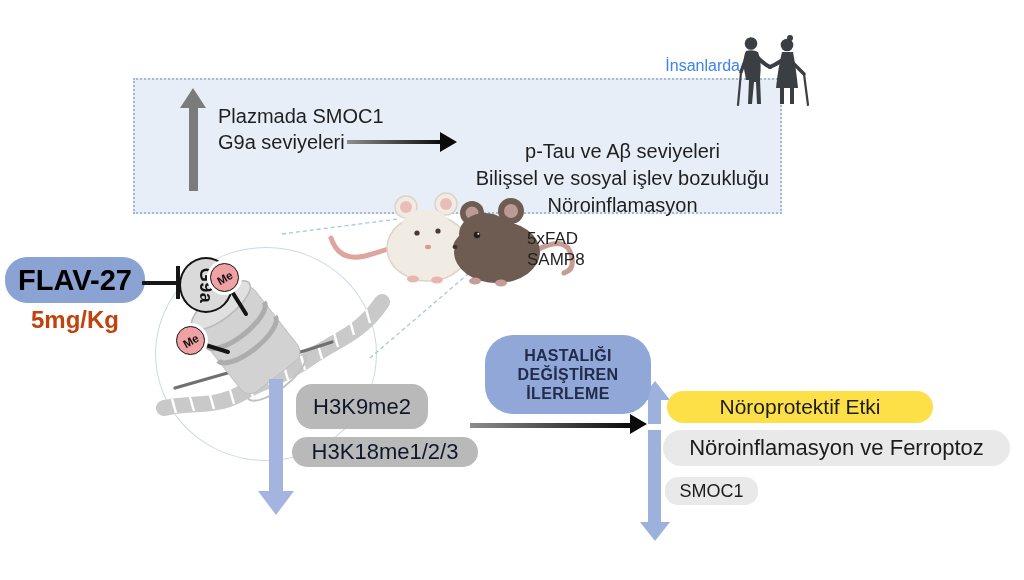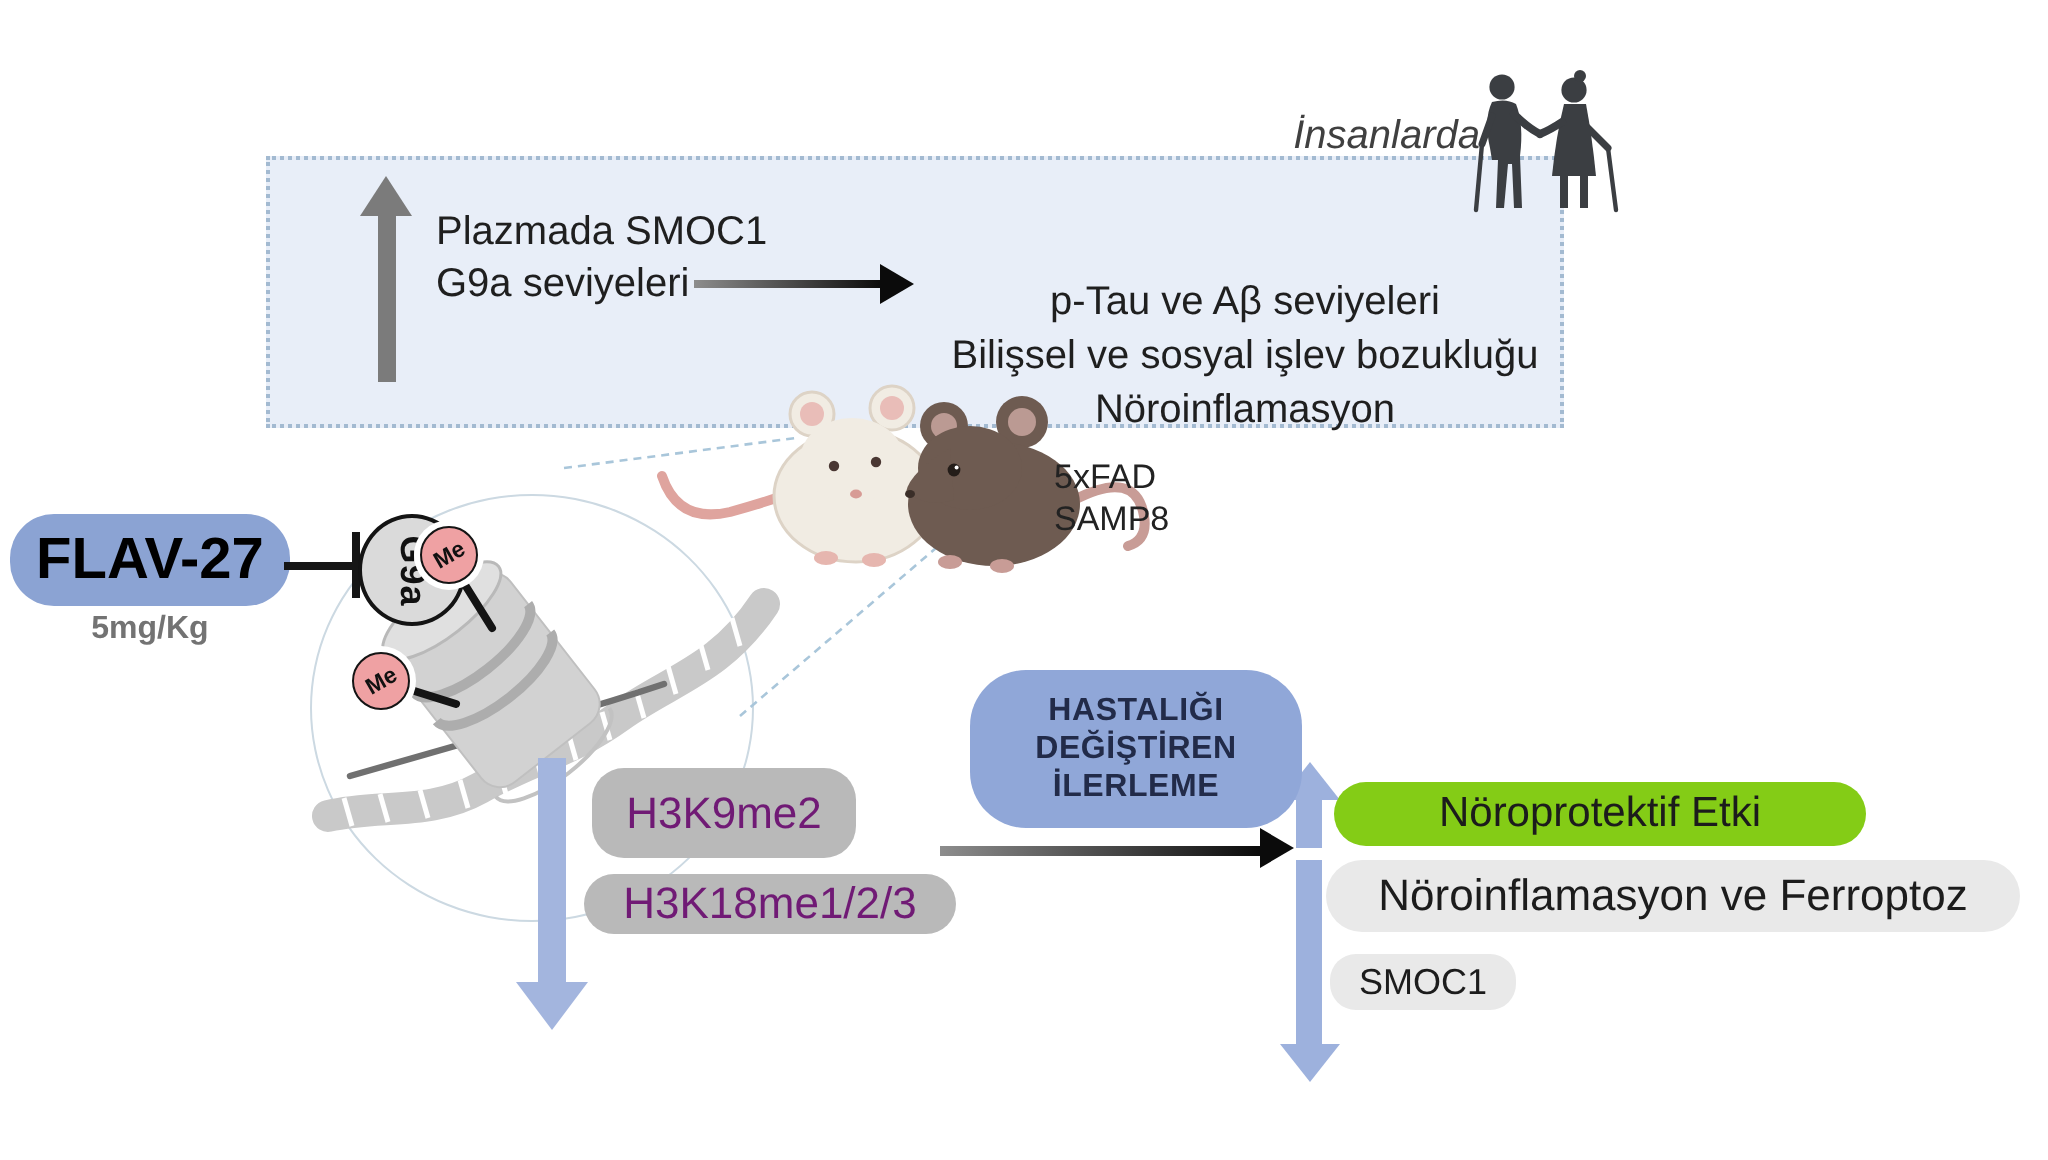--- a/index.html
+++ b/index.html
@@ -13,22 +13,22 @@
                  border-bottom:20px solid #7b7b7b;}
   .up-arrow-shaft{background:#7b7b7b;}
   .toplines{font-size:20px;line-height:26px;white-space:nowrap;color:#1f1f1f;}
   .toplines-r{font-size:20px;line-height:27px;text-align:center;color:#1f1f1f;}
   .blk-shaft{background:linear-gradient(to right,#8d8d8d,#0b0b0b);}
   .blk-head{width:0;height:0;border-top:10px solid transparent;border-bottom:10px solid transparent;
             border-left:17px solid #0b0b0b;}
   
   .pill{display:flex;align-items:center;justify-content:center;}
   .flav{background:#8ba3d3;border-radius:22px;font-size:29px;font-weight:800;color:#000000;z-index:5;}
-  .graybox{background:#b9b9b9;border-radius:16px;font-size:22px;color:#701a75;z-index:5;}
-  .greenbox{background:#84cc16;border-radius:16px;font-size:21px;color:#1c1c1c;z-index:5;}
+  .graybox{background:#b9b9b9;border-radius:16px;font-size:22px;color:#0f172a;z-index:5;}
+  .greenbox{background:#fde047;border-radius:16px;font-size:21px;color:#1c1c1c;z-index:5;}
   .lgraybox{background:#e9e9e9;border-radius:18px;font-size:22px;color:#1c1c1c;z-index:5;}
   .smocbox{background:#e9e9e9;border-radius:13px;font-size:18px;color:#1c1c1c;z-index:5;}
   .prog-blob{background:#90a7d8;border-radius:28px;display:flex;flex-direction:column;align-items:center;
              justify-content:center;font-size:16px;font-weight:800;line-height:19px;color:#222b49;
              letter-spacing:.3px;z-index:5;}
   
   .blue{background:#a3b5de;}
   .blue-head-down{width:0;height:0;border-left:18px solid transparent;border-right:18px solid transparent;
                   border-top:24px solid #a3b5de;}
   .blue-head-down-s{width:0;height:0;border-left:15px solid transparent;border-right:15px solid transparent;
@@ -38,23 +38,23 @@
   .blue-s{background:#9db1dd;}
   
   .lens{border:1.5px solid #ccd9e2;border-radius:50%;z-index:2;}
   .g9a{width:50px;height:52px;background:#dadada;border:2.5px solid #141414;border-radius:50%;
        display:flex;align-items:center;justify-content:center;z-index:6;}
   .g9a span{transform:rotate(90deg);font-size:18px;font-weight:600;letter-spacing:.5px;color:#111;}
   .me{width:27px;height:27px;background:#efa1a3;border:1.5px solid #141414;border-radius:50%;
       box-shadow:0 0 0 3px #ffffff;display:flex;align-items:center;justify-content:center;z-index:7;}
   .me span{transform:rotate(-30deg);font-size:11.5px;font-weight:700;color:#111;}
   .tbar{background:#161616;z-index:5;}
-  .humans{font-style:italic;font-size:20px;color:#404040;font-weight:500;text-align:right;z-index:5;}
+  .humans{font-size:16px;color:#3b82f6;font-weight:500;text-align:right;z-index:5;}
   .models{font-size:17px;line-height:21px;color:#222;z-index:5;white-space:nowrap;}
-  .dose{font-size:16px;font-weight:600;text-align:center;color:#737373;z-index:5;}
+  .dose{font-size:24px;font-weight:600;text-align:center;color:#c2410c;z-index:5;}
   svg{display:block;}
 </style>
 </head>
 <body>
 
 <div class="canvas">
 
   <div class="abs top-box">
     <div class="abs up-arrow-head" style="left:45px;top:8px;"></div>
     <div class="abs up-arrow-shaft" style="left:54px;top:27px;width:9px;height:84px;"></div>

